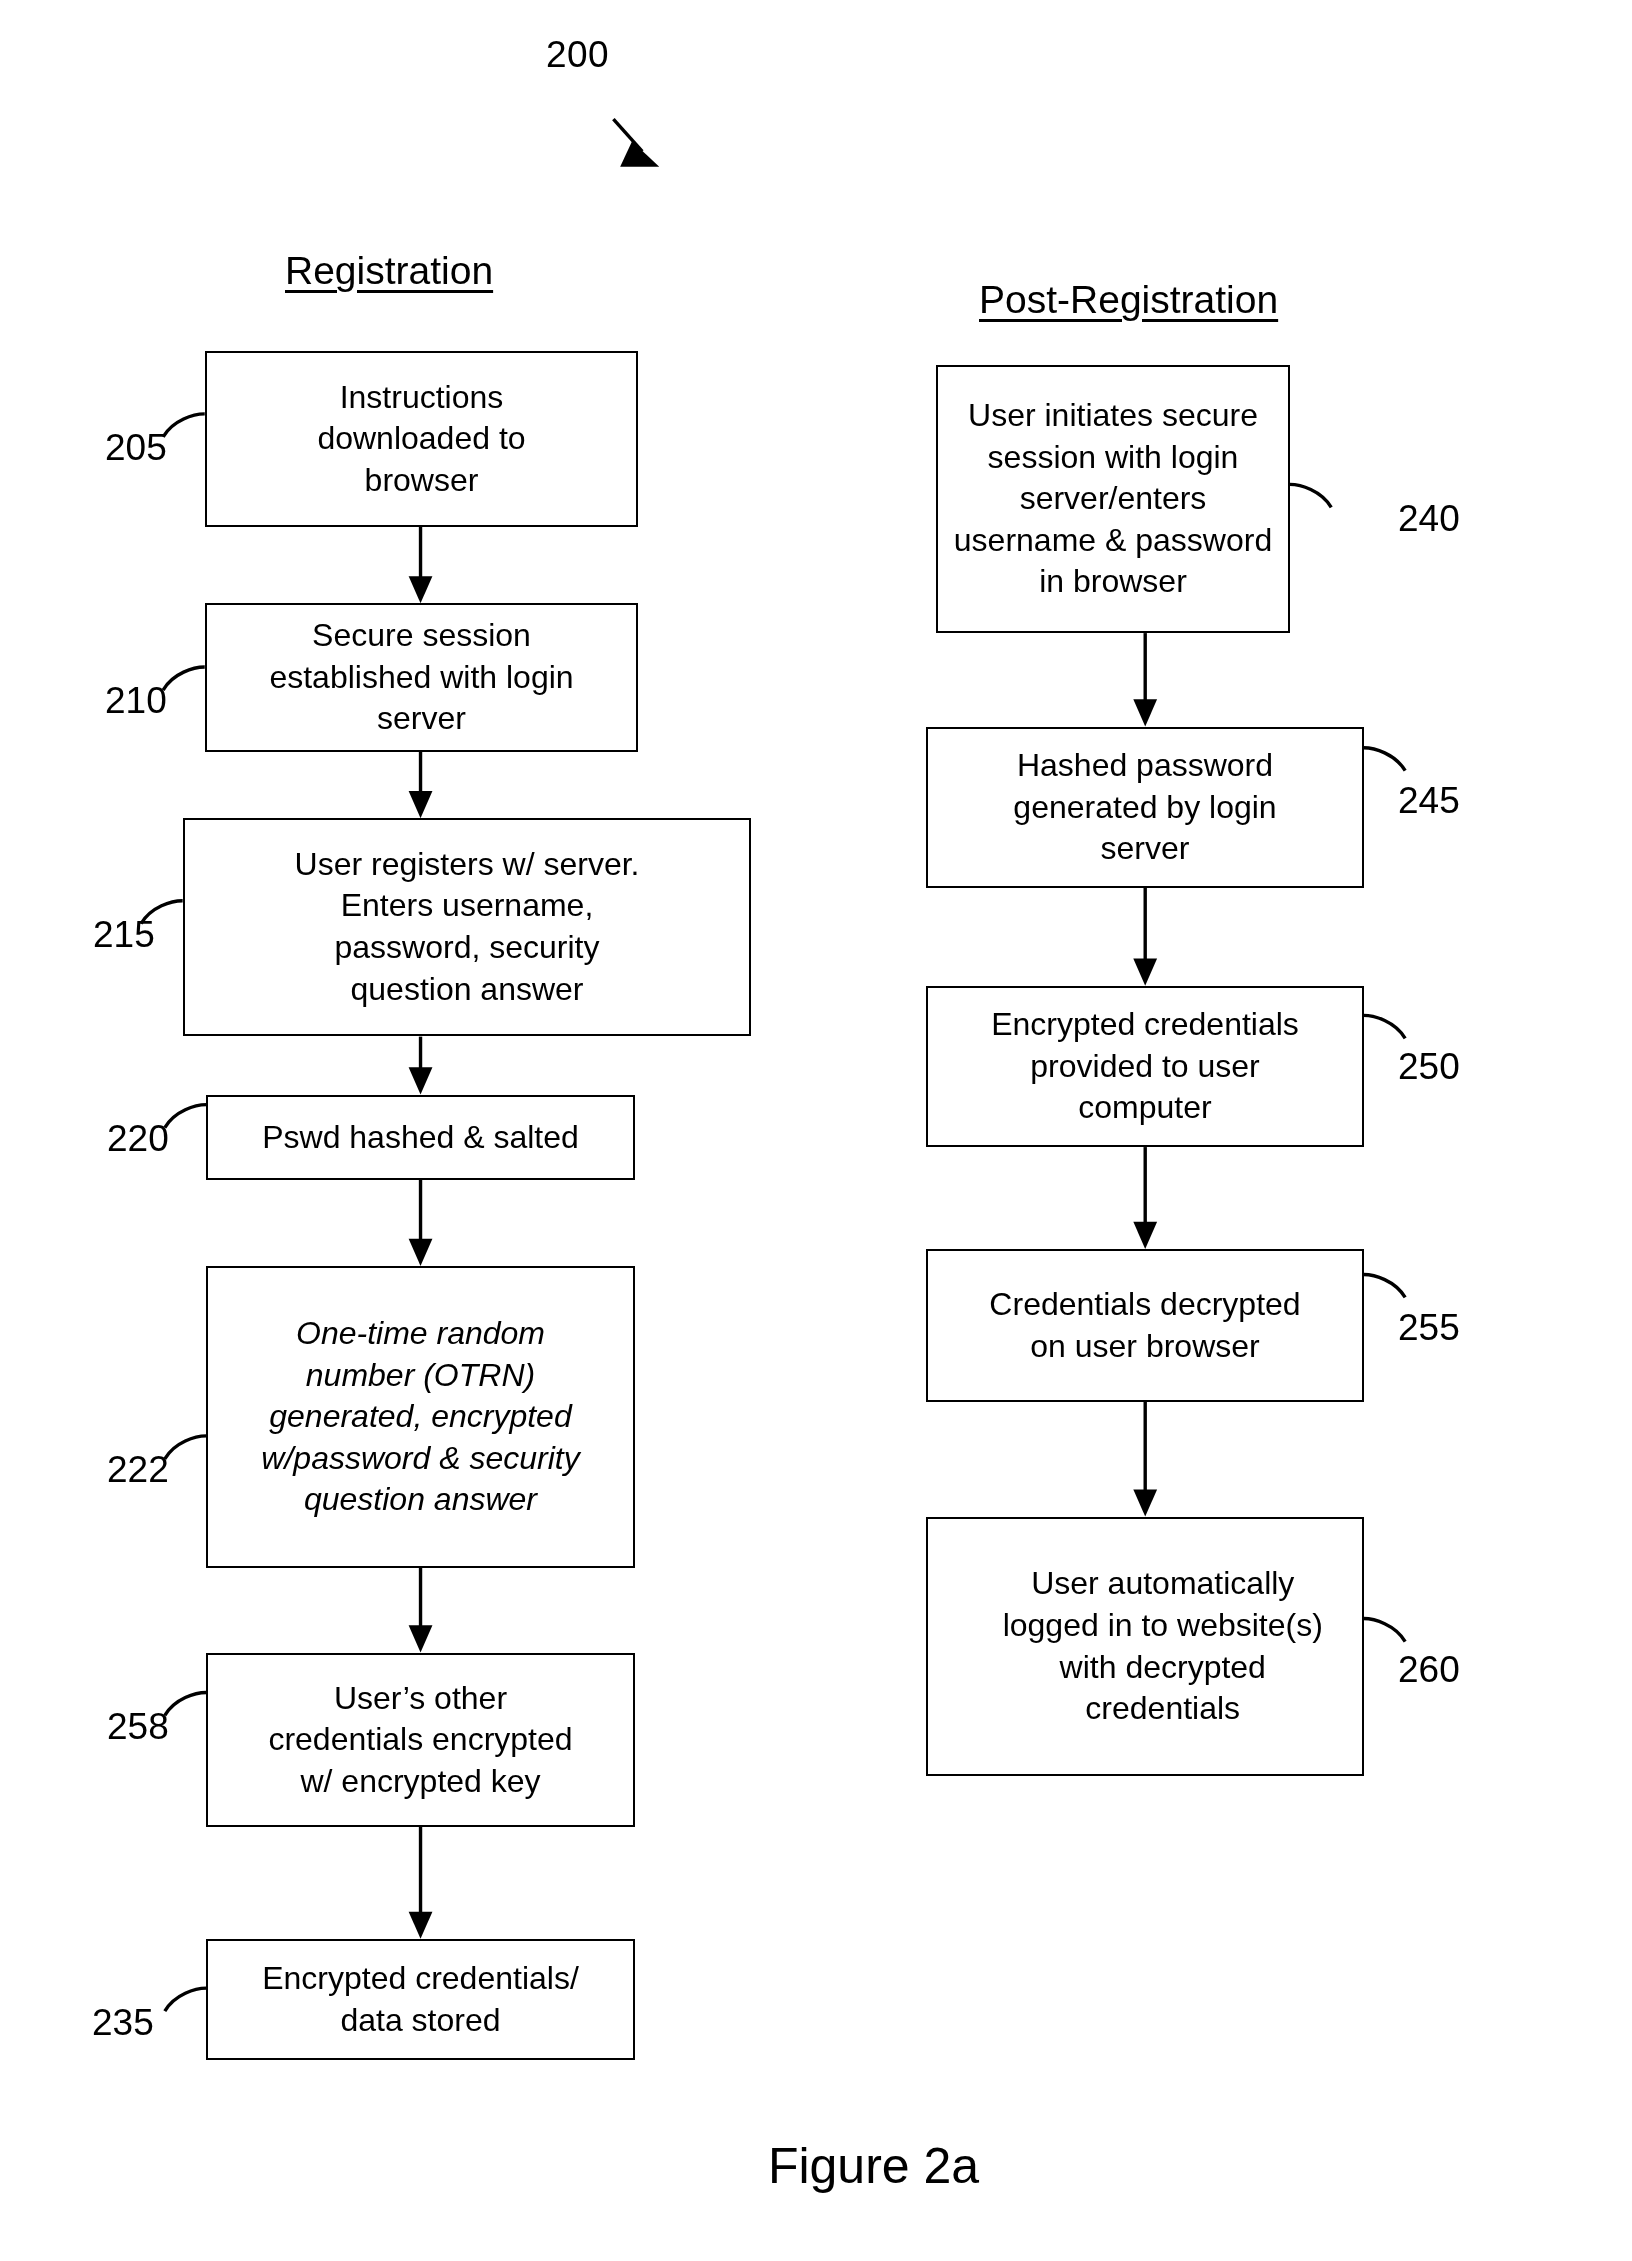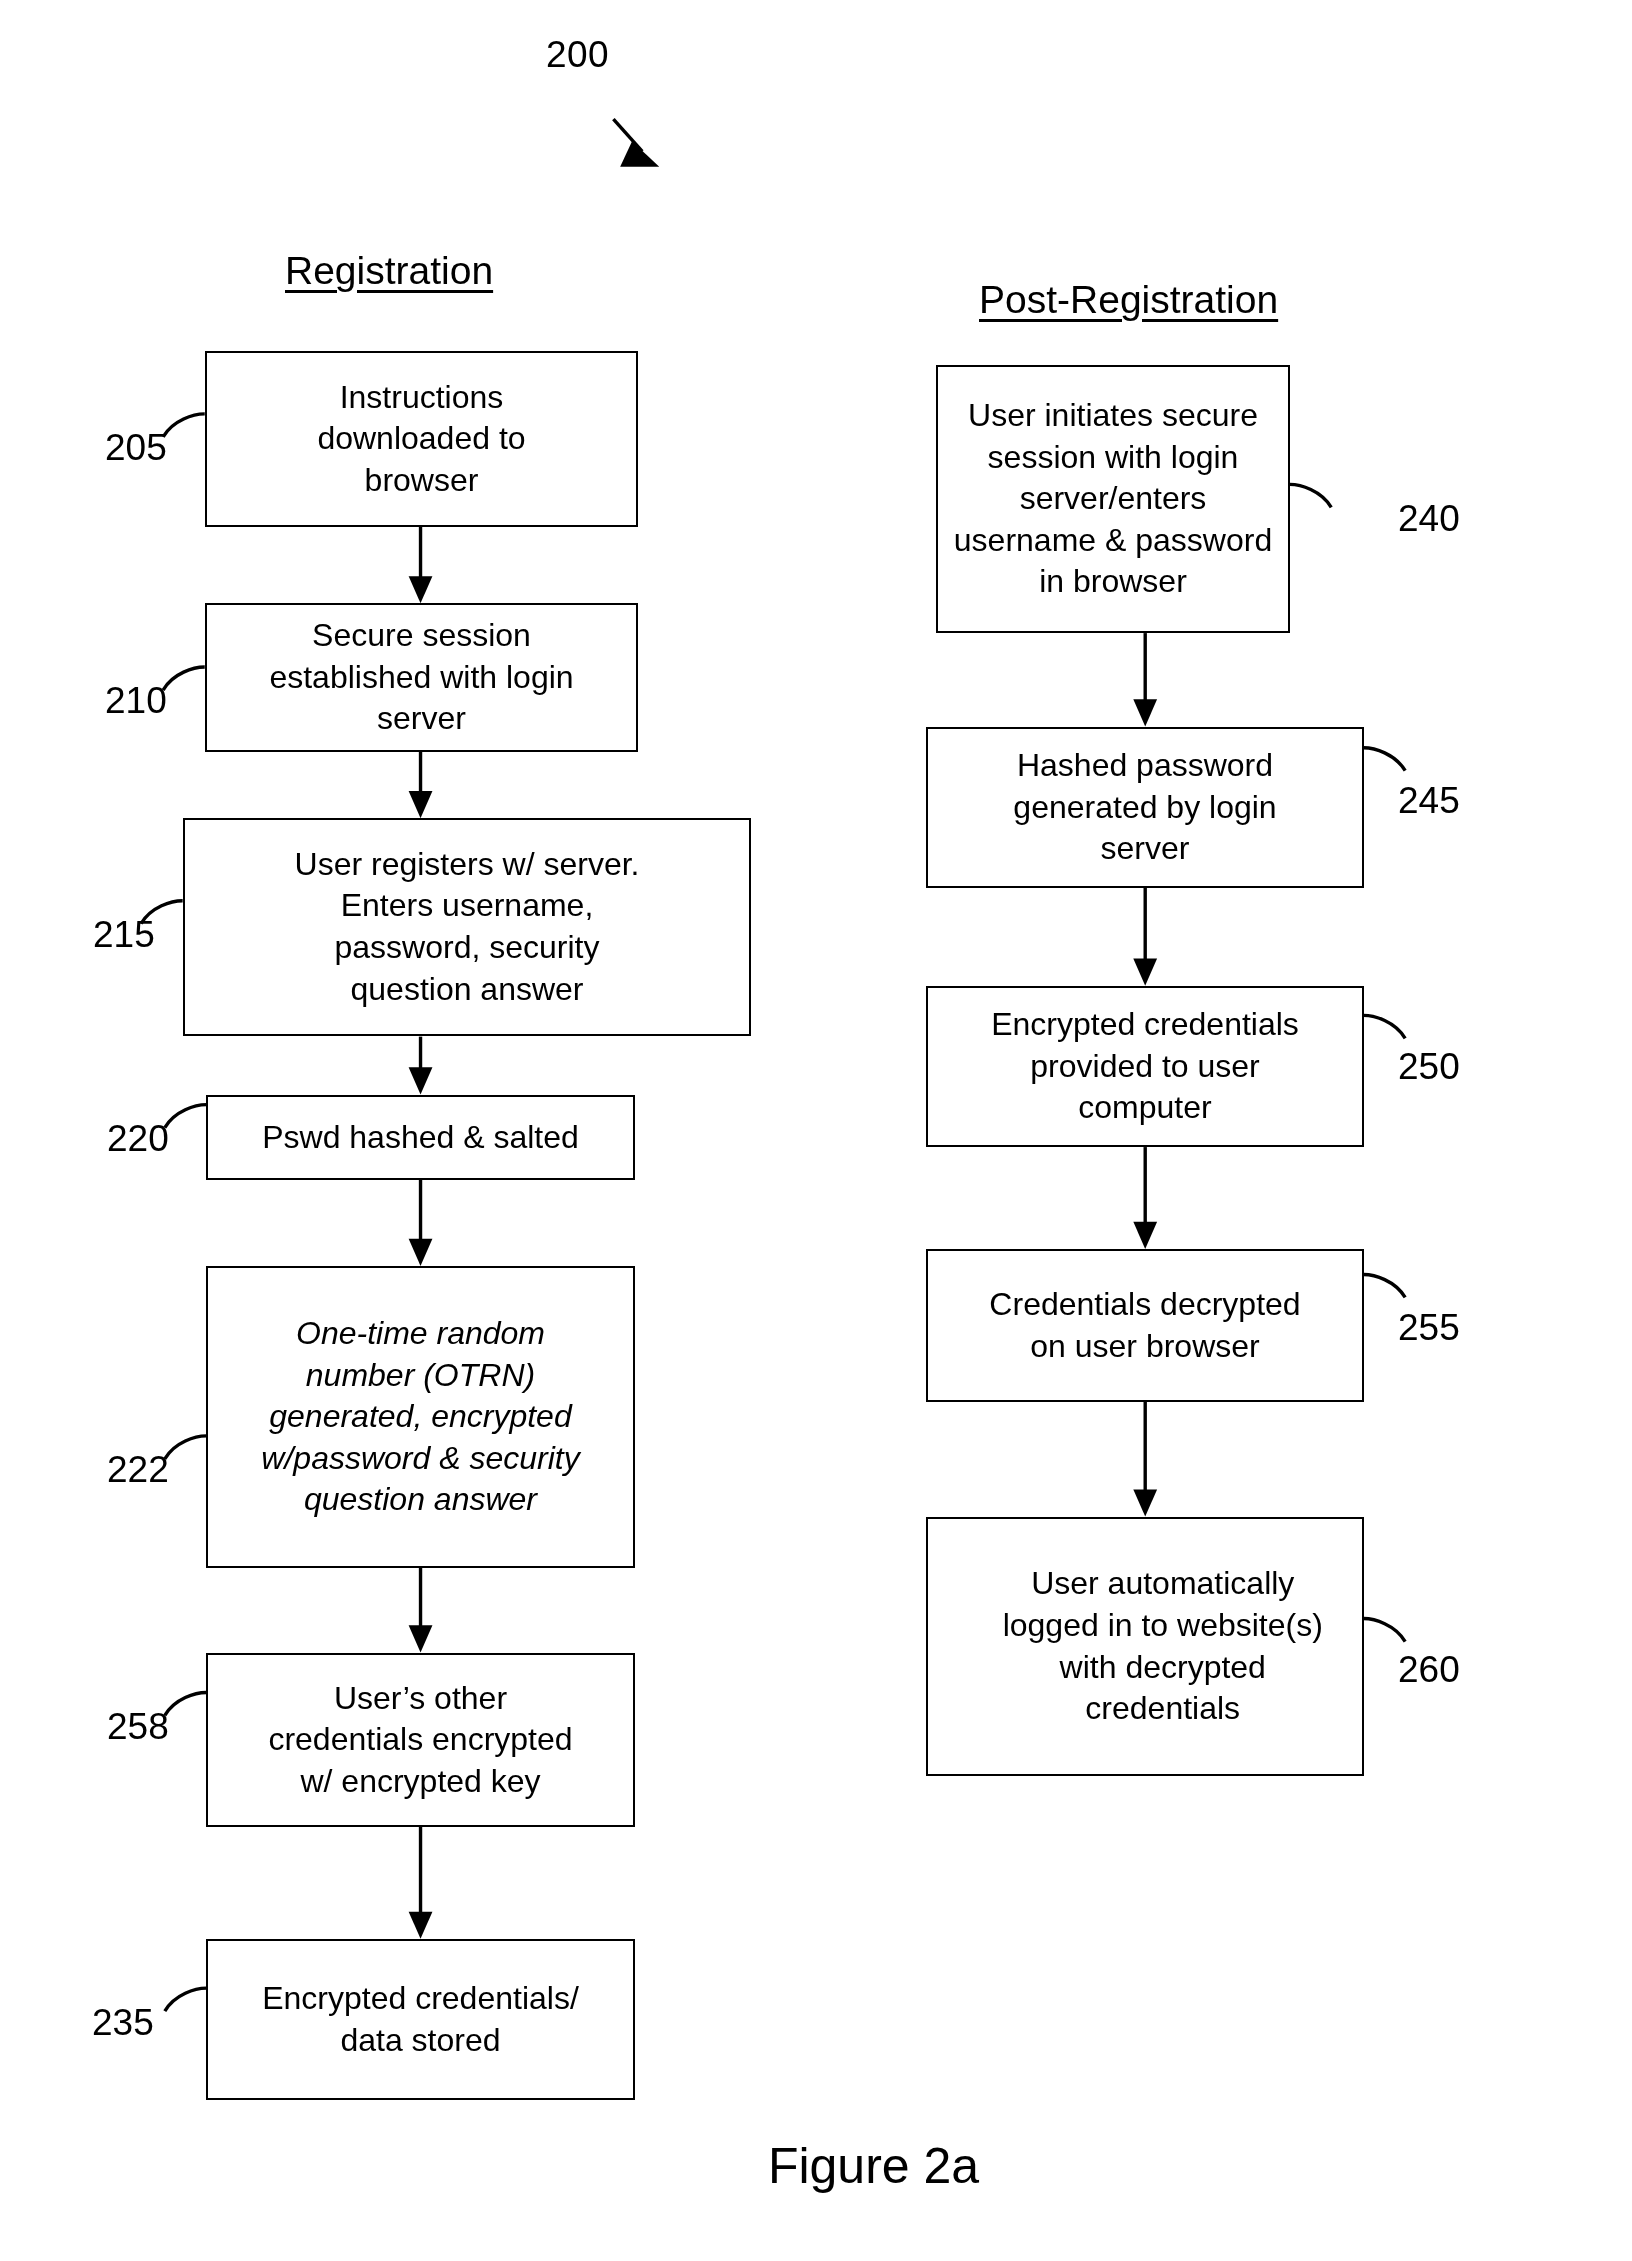--- a/index.html
+++ b/index.html
@@ -185,21 +185,21 @@
 generated, encrypted
 w/password &amp; security
 question answer</div>
   <div class="ref-num" style="left:107px; top:1451px;">222</div>
 
   <div class="flow-box" style="left:206px; top:1653px; width:429px; height:174px;">User’s other
 credentials encrypted
 w/ encrypted key</div>
   <div class="ref-num" style="left:107px; top:1708px;">258</div>
 
-  <div class="flow-box" style="left:206px; top:1939px; width:429px; height:161px;">Encrypted credentials/
+  <div class="flow-box" style="left:206px; top:1939px; width:429px; height:121px;">Encrypted credentials/
 data stored</div>
   <div class="ref-num" style="left:92px; top:2004px;">235</div>
 
   <div class="col-heading" id="post-registration-heading">Post-Registration</div>
 
   <div class="flow-box" style="left:936px; top:365px; width:354px; height:268px;">User initiates secure
 session with login
 server/enters
 username &amp; password
 in browser</div>

